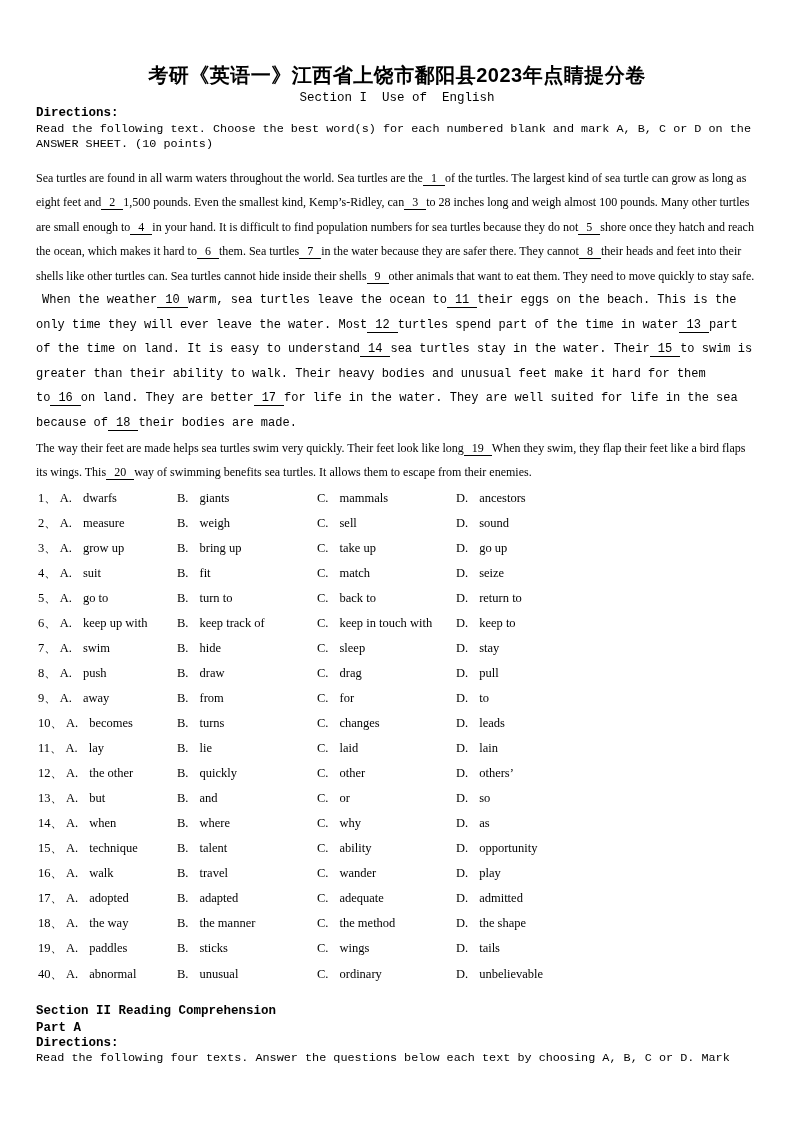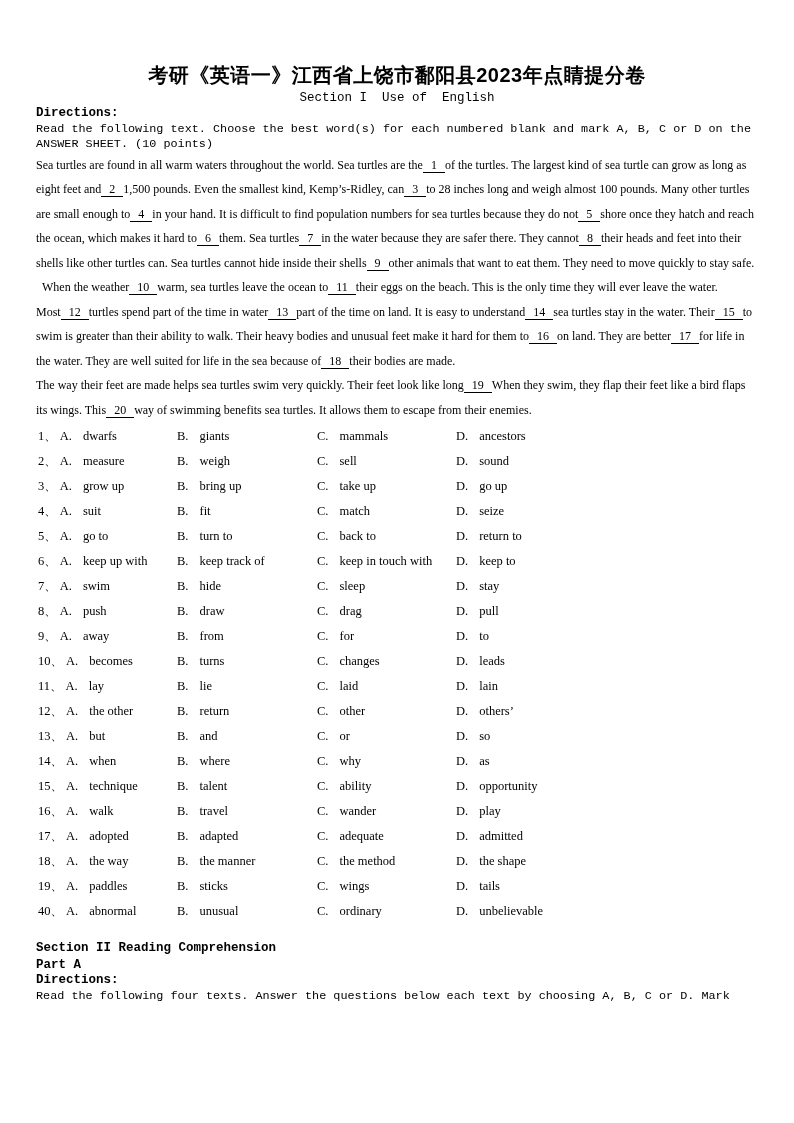--- a/index.html
+++ b/index.html
@@ -33,27 +33,27 @@
   }
   .dir-label {
     font-size: 12.5px;
     font-weight: bold;
     line-height: 15.5px;
   }
   .dir-text {
     font-size: 11.8px;
     line-height: 15.5px;
   }
-  .passage { margin-top: 0; }
+  .passage { margin-top: 13px; }
   .passage p {
     margin: 0;
     font-size: 12px;
     line-height: 24.55px;
   }
-  .passage p.indent { text-indent: 6px; }
+  .passage p.indent { text-indent: 6px; font-family: Liberation Mono, monospace; }
   .blank {
     border-bottom: 1px solid #000;
     padding: 0 8px;
     white-space: nowrap;
   }
   .questions {
     margin: 1px 0 16px 2px;
     font-size: 12.5px;
   }
   .qrow {
@@ -158,21 +158,21 @@
         <div class="qcell"><span class="qletter">D.</span><span>leads</span></div>
       </div>
       <div class="qrow">
         <div class="qcell"><span class="qnum">11、</span><span class="qletter">A.</span><span>lay</span></div>
         <div class="qcell"><span class="qletter">B.</span><span>lie</span></div>
         <div class="qcell"><span class="qletter">C.</span><span>laid</span></div>
         <div class="qcell"><span class="qletter">D.</span><span>lain</span></div>
       </div>
       <div class="qrow">
         <div class="qcell"><span class="qnum">12、</span><span class="qletter">A.</span><span>the other</span></div>
-        <div class="qcell"><span class="qletter">B.</span><span>return</span></div>
+        <div class="qcell"><span class="qletter">B.</span><span>quickly</span></div>
         <div class="qcell"><span class="qletter">C.</span><span>other</span></div>
         <div class="qcell"><span class="qletter">D.</span><span>others’</span></div>
       </div>
       <div class="qrow">
         <div class="qcell"><span class="qnum">13、</span><span class="qletter">A.</span><span>but</span></div>
         <div class="qcell"><span class="qletter">B.</span><span>and</span></div>
         <div class="qcell"><span class="qletter">C.</span><span>or</span></div>
         <div class="qcell"><span class="qletter">D.</span><span>so</span></div>
       </div>
       <div class="qrow">

